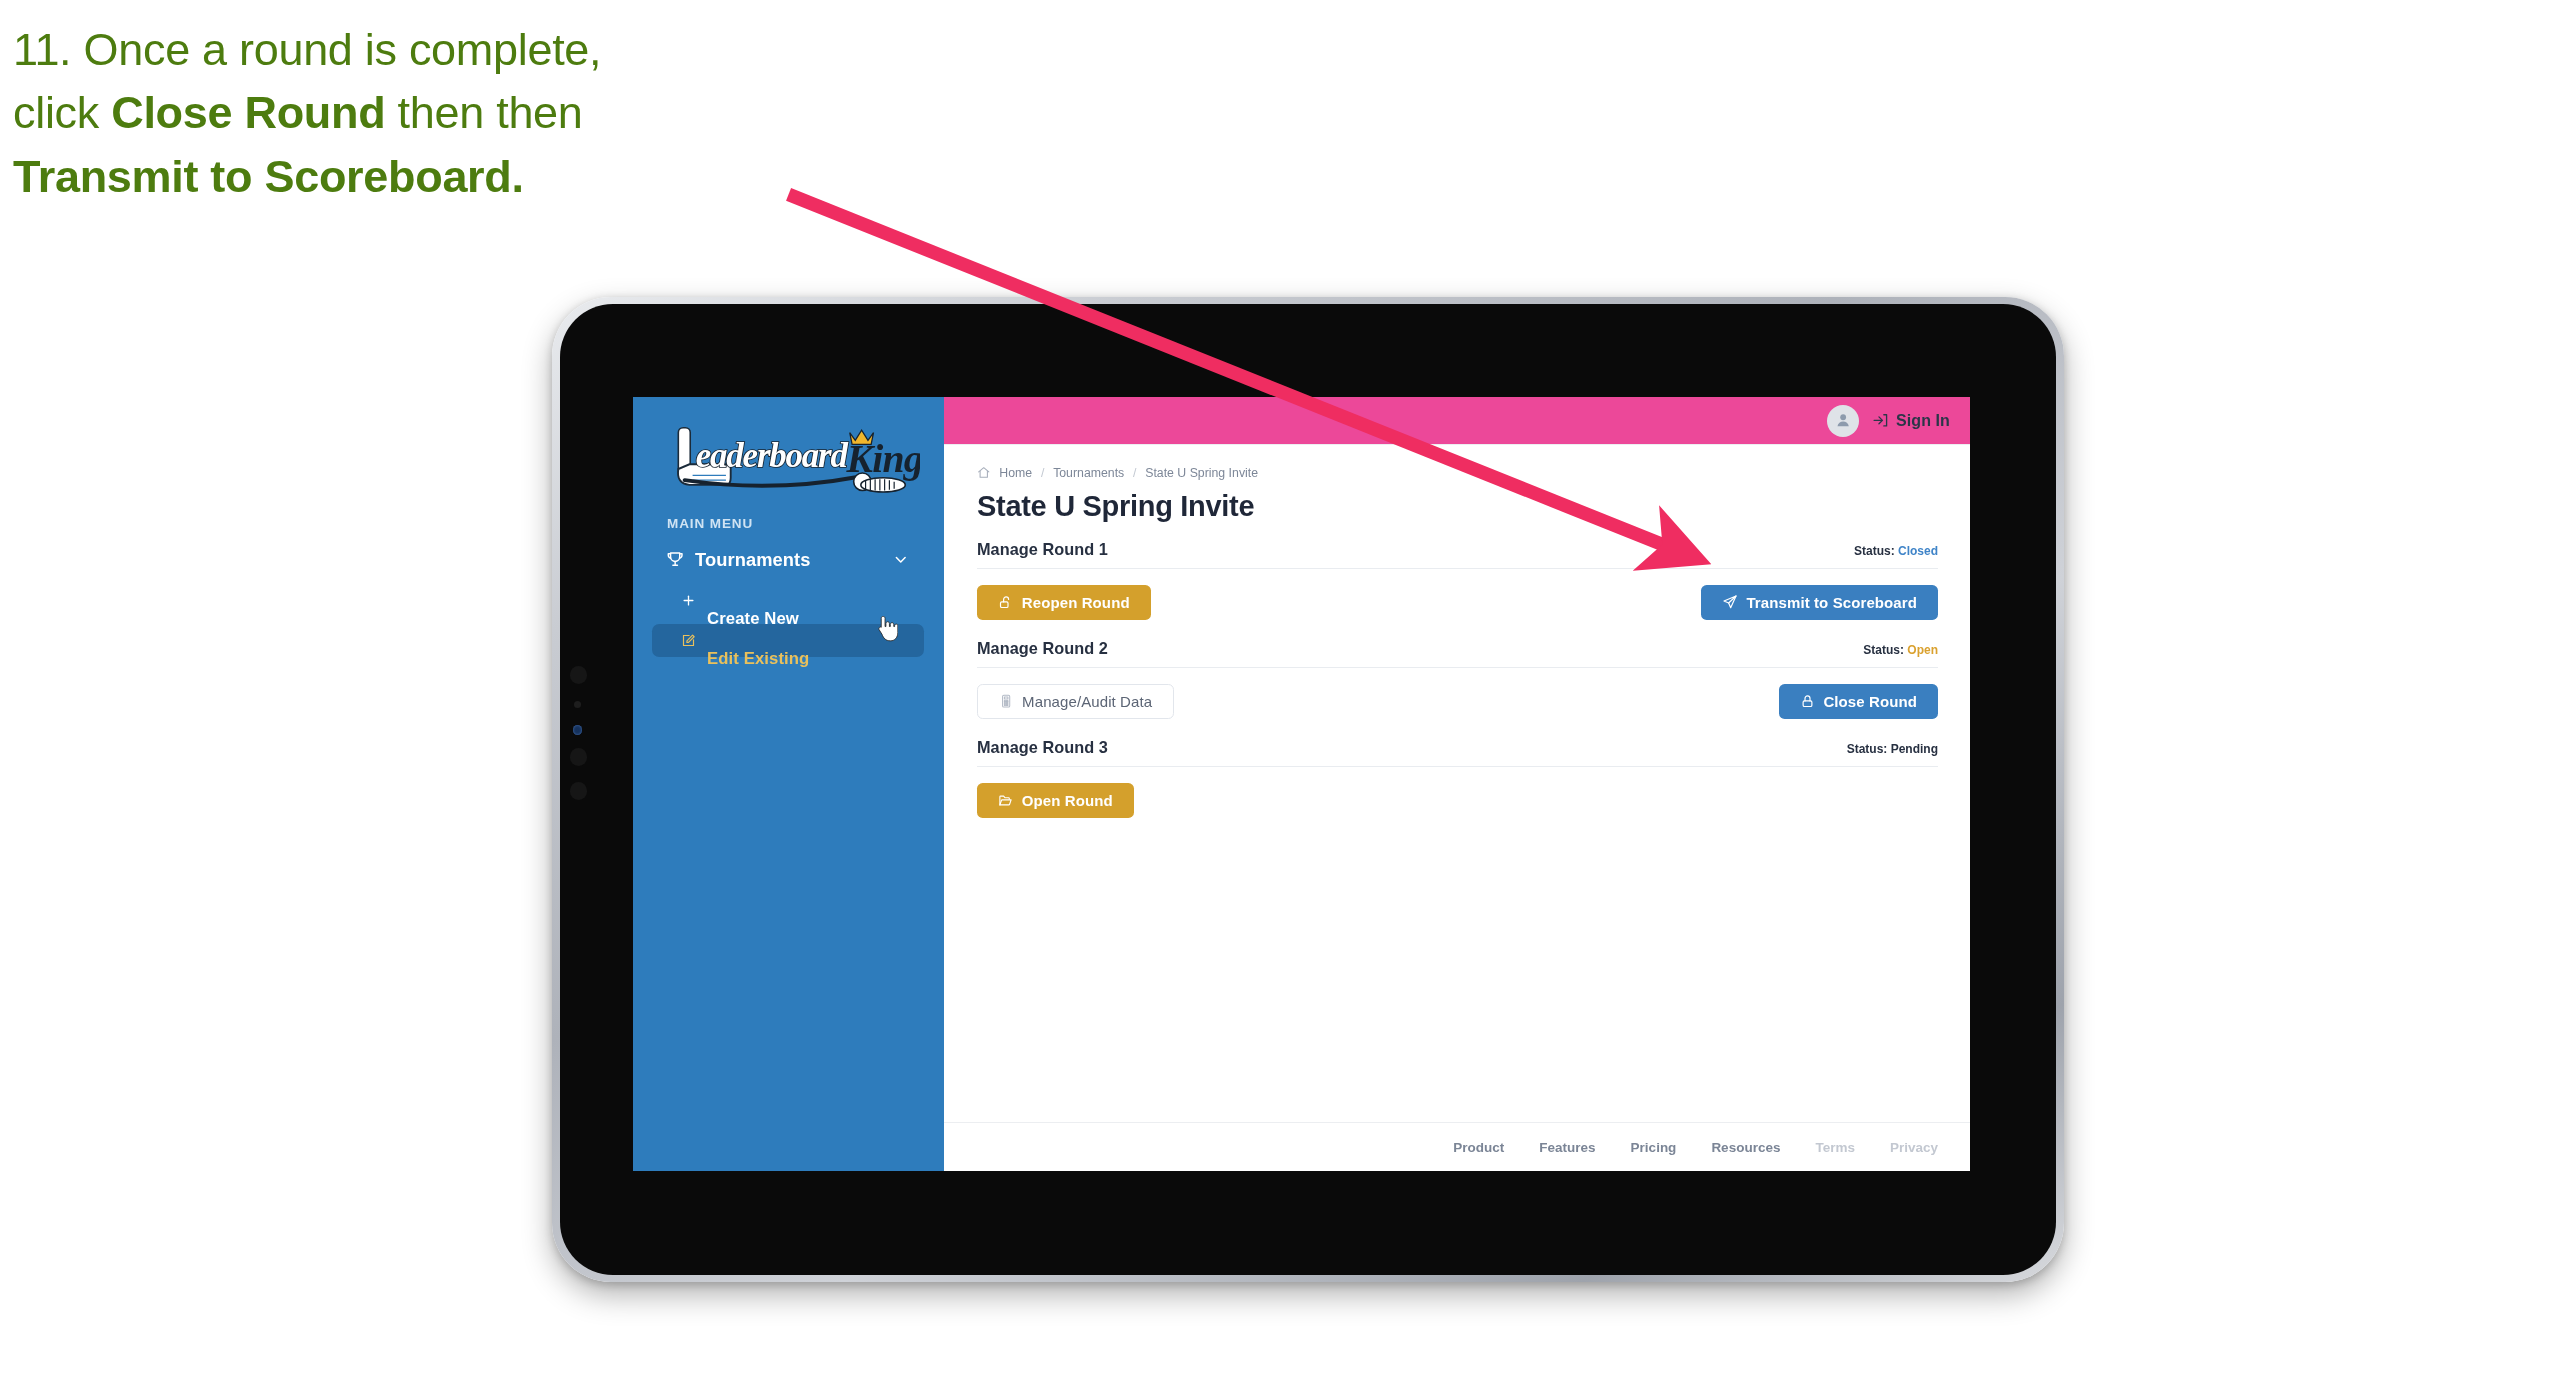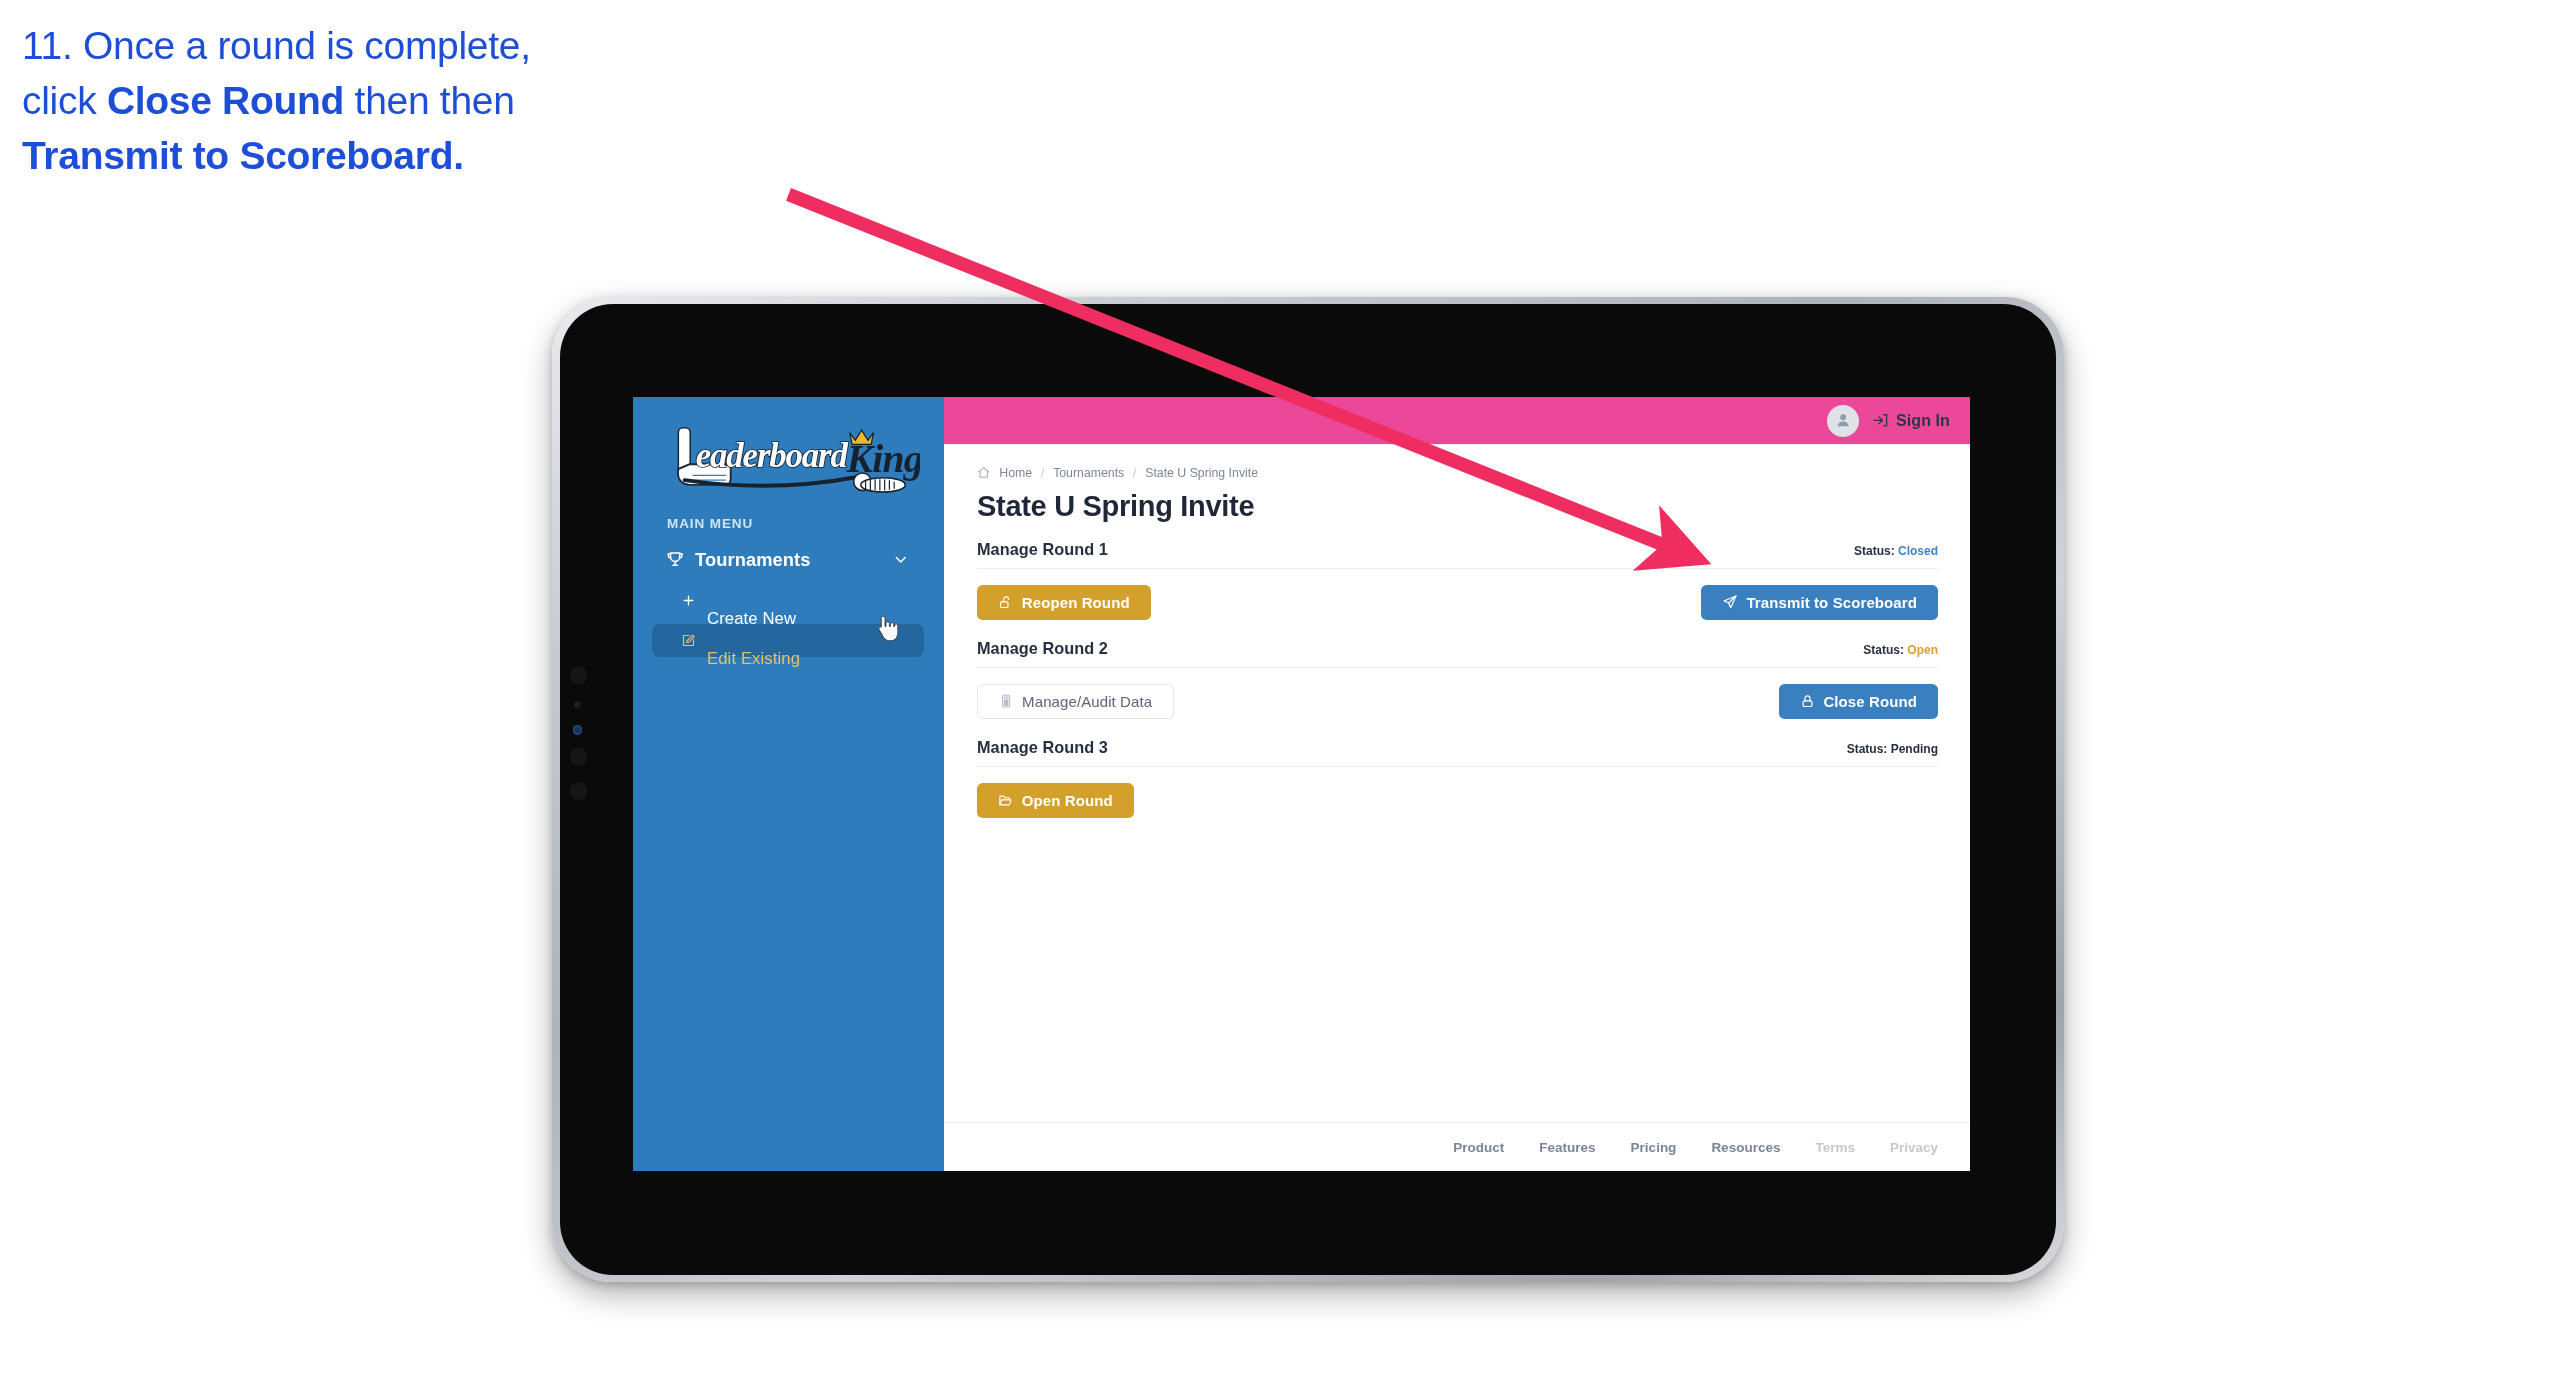--- a/index.html
+++ b/index.html
@@ -6,24 +6,24 @@
   html, body {
     width: 2576px; height: 1386px;
     background: #ffffff;
     font-family: "Liberation Sans", sans-serif;
     overflow: hidden;
   }
   #root { position: relative; width: 2576px; height: 1386px; }
 
   
   .caption {
-    position: absolute; left: 22px; top: 17.5px;
+    position: absolute; left: 13px; top: 17.5px;
     width: 844px;
-    font-size: 39px; line-height: 1.42;
-    color: #1d4ed8; letter-spacing: -0.3px;
+    font-size: 45px; line-height: 1.42;
+    color: #4d7c0f; letter-spacing: -0.3px;
   }
   .caption .b { font-weight: 700; }
 
   
   .arrow-svg { position: absolute; left: 0; top: 0; width: 2576px; height: 1386px; pointer-events: none; }
 
   
   .tablet-outer {
     position: absolute; left: 552px; top: 297px;
     width: 1512px; height: 985px;
@@ -63,21 +63,21 @@
     color: #cfe3f3;
   }
   .nav-group { position: absolute; left: 19px; top: 145px; width: 272px; }
   .nav-row {
     display: flex; align-items: center; gap: 10.4px;
     height: 35px; padding: 0 14.3px; border-radius: 7.2px;
   }
   .nav-row .lbl { font-size: 18.3px; font-weight: 700; color: #ffffff; letter-spacing: 0.1px; }
   .nav-row .chev { margin-left: auto; }
   .nav-sub { display: flex; align-items: center; gap: 11px; height: 33px; padding: 0 14.3px 0 29px; border-radius: 7.2px; margin-top: 7.2px; }
-  .nav-sub .lbl { font-size: 16.7px; font-weight: 400; color: #ffffff; letter-spacing: 0.1px; margin-top: 36px; }
+  .nav-sub .lbl { font-size: 16.7px; font-weight: 700; color: #ffffff; letter-spacing: 0.1px; margin-top: 36px; }
   .nav-sub.active { background: #24669e; }
   .nav-sub.active .lbl { color: #e9c05c; }
   .ico { display: inline-flex; align-items: center; justify-content: center; }
 
   
   .cursor { position: absolute; left: 241px; top: 219px; width: 24px; height: 27px; }
 
   
   .main { position: absolute; left: 311px; top: 0; width: 1027px; height: 774px; background: #ffffff; }
   .topbar {

